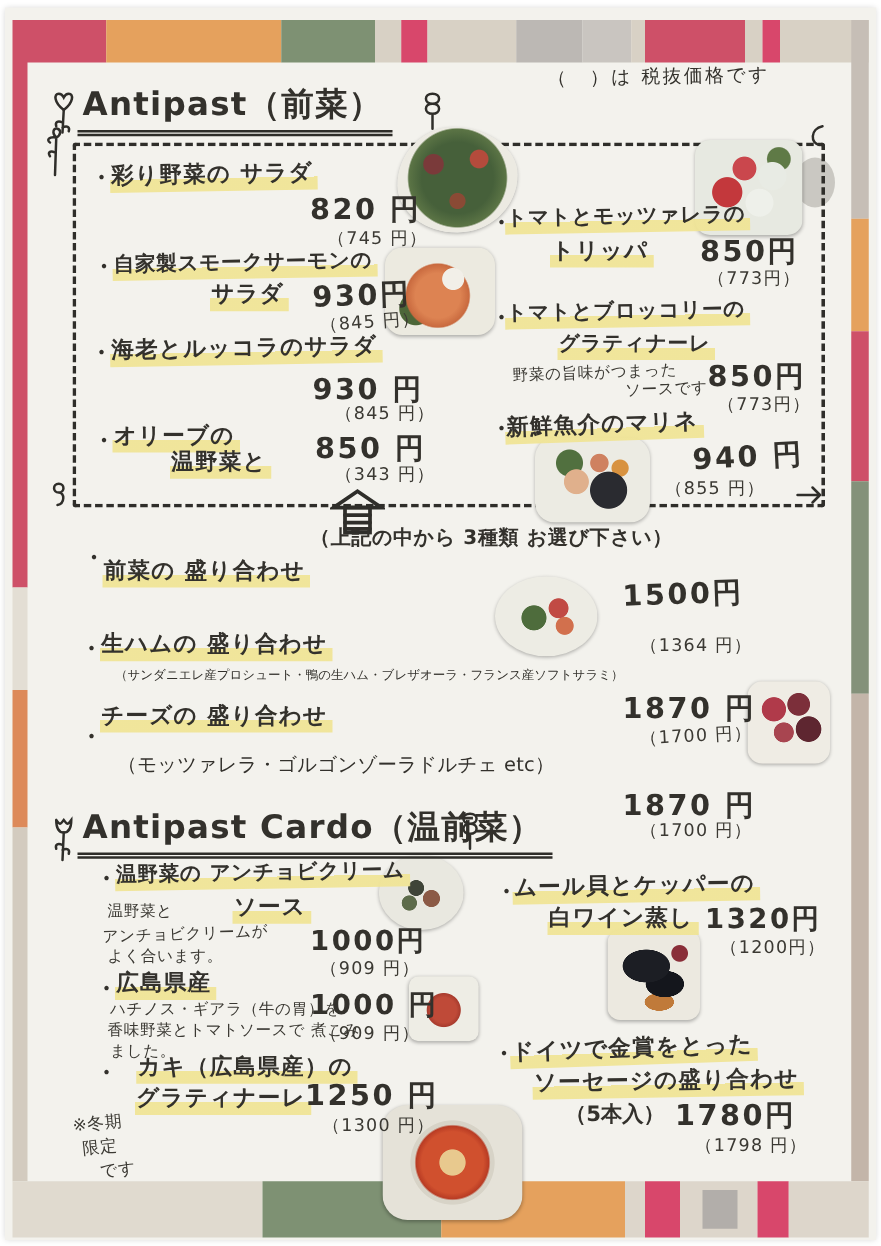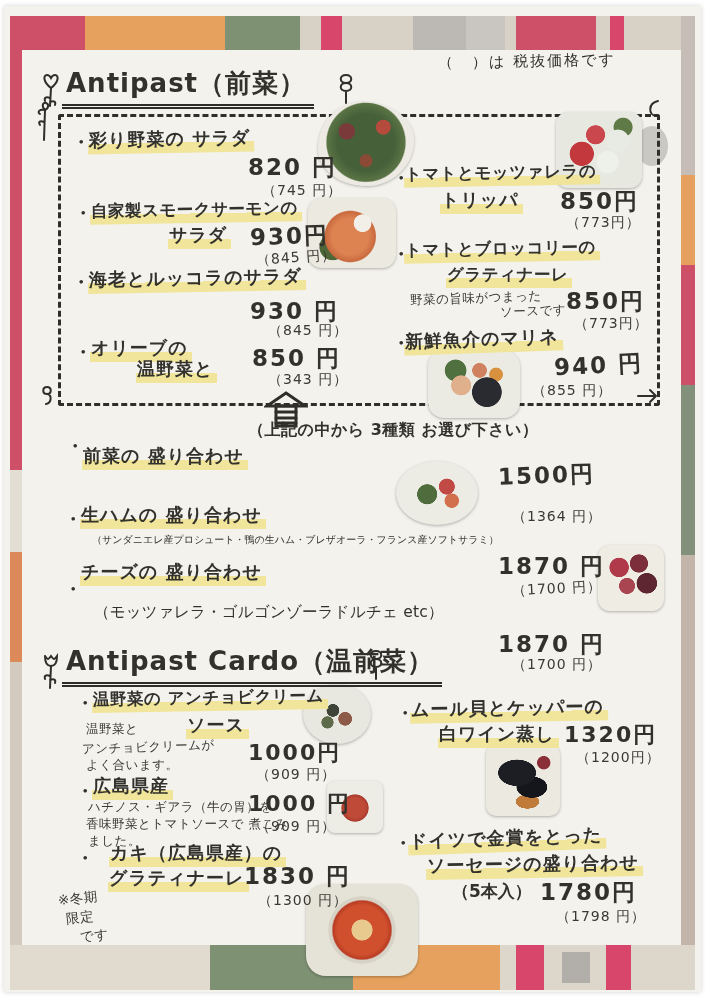--- a/index.html
+++ b/index.html
@@ -228,21 +228,21 @@
 <span class="txt note" style="left:88px;top:833px">ました。</span>
 <span class="txt price" style="left:248px;top:789px;font-size:22px">1000 円</span>
 <span class="txt tax" style="left:256px;top:818px">（909 円）</span>
 
 <span class="txt name" style="left:76px;top:846px">・</span>
 <span class="txt name hl" style="left:109px;top:841px">カキ（広島県産）の</span>
 <span class="txt name hl" style="left:108px;top:866px">グラティナーレ</span>
 <span class="txt note" style="left:58px;top:890px;transform:rotate(-6deg);font-size:13.5px">※冬期</span>
 <span class="txt note" style="left:66px;top:909px;transform:rotate(-6deg);font-size:13.5px">限定</span>
 <span class="txt note" style="left:80px;top:927px;transform:rotate(-6deg);font-size:13.5px">です</span>
-<span class="txt price" style="left:244px;top:861px">1830 円</span>
+<span class="txt price" style="left:244px;top:861px">1250 円</span>
 <span class="txt tax" style="left:258px;top:892px">（1300 円）</span>
 
 <span class="txt name" style="left:396px;top:701px">・</span>
 <span class="txt name hl" style="left:410px;top:696px;transform:rotate(-1deg)">ムール貝とケッパーの</span>
 <span class="txt name hl" style="left:438px;top:722px">白ワイン蒸し</span>
 <span class="txt price" style="left:564px;top:720px;font-size:22px">1320円</span>
 <span class="txt tax" style="left:576px;top:749px">（1200円）</span>
 
 <span class="txt name" style="left:394px;top:831px">・</span>
 <span class="txt name hl" style="left:408px;top:826px;transform:rotate(-2deg)">ドイツで金賞をとった</span>

